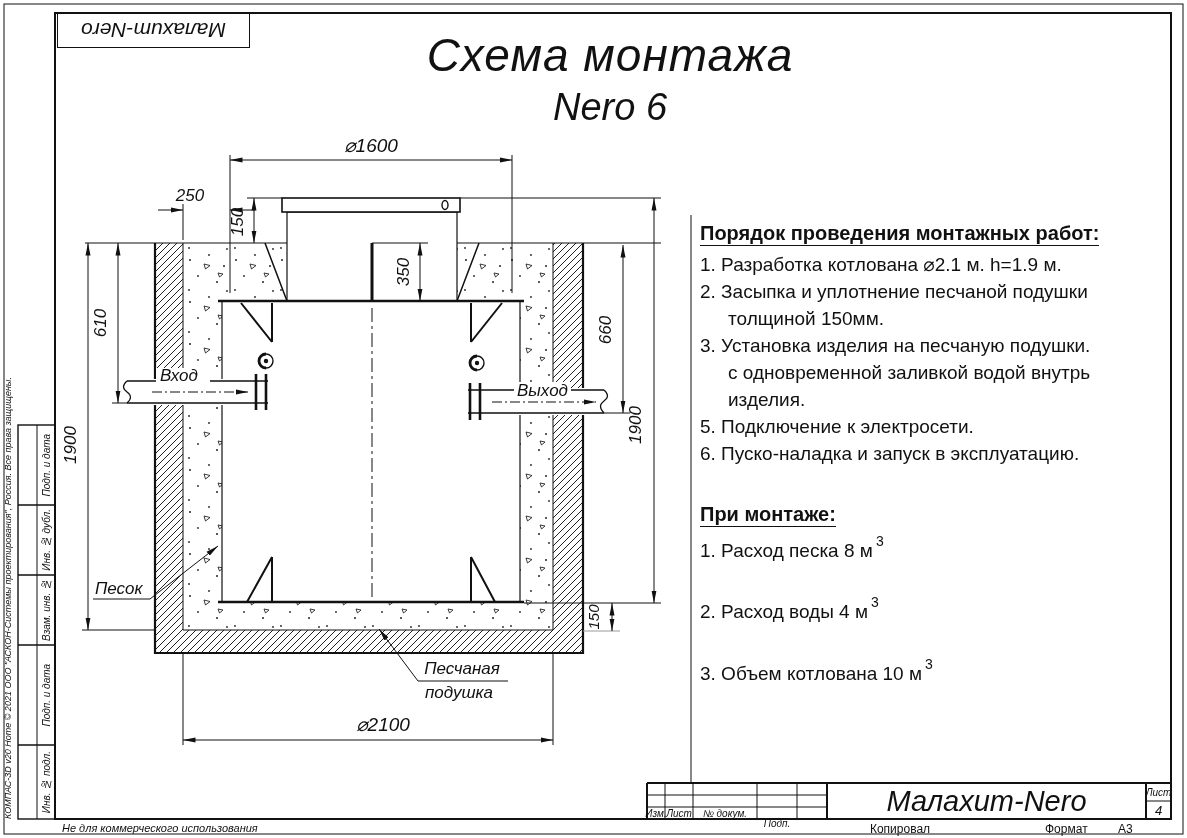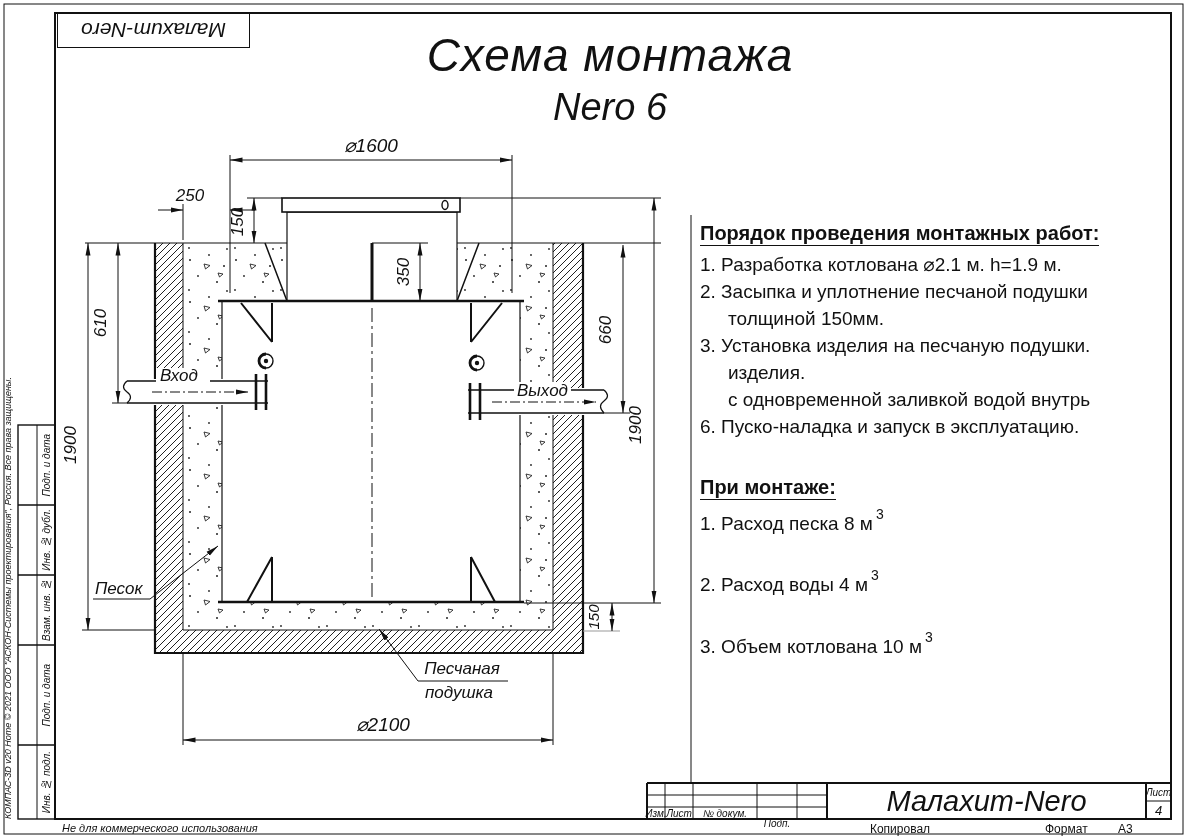--- a/index.html
+++ b/index.html
@@ -199,22 +199,23 @@
     <div class="title-l1">Схема монтажа</div>
     <div class="title-l2">Nero 6</div>
   </div>
 
   <div class="abs notes">
     <div class="nh"><span>Порядок проведения монтажных работ:</span></div>
     <div>1. Разработка котлована ⌀2.1 м. h=1.9 м.</div>
     <div>2. Засыпка и уплотнение песчаной подушки</div>
     <div class="cont">толщиной 150мм.</div>
     <div>3. Установка изделия на песчаную подушки.</div>
+    <div class="cont">с одновременной заливкой водой внутрь</div>
     <div class="cont">изделия.</div>
-    <div class="cont">с одновременной заливкой водой внутрь</div>
+    <div>5. Подключение к электросети.</div>
     <div>6. Пуско-наладка и запуск в эксплуатацию.</div>
 
     <div class="montage">
       <div class="nh"><span>При монтаже:</span></div>
       <div class="mi"><span>1. Расход песка 8 м</span><sup>3</sup></div>
       <div class="mi"><span>2. Расход воды 4 м</span><sup>3</sup></div>
       <div class="mi"><span>3. Объем котлована 10 м</span><sup>3</sup></div>
     </div>
   </div>
 

